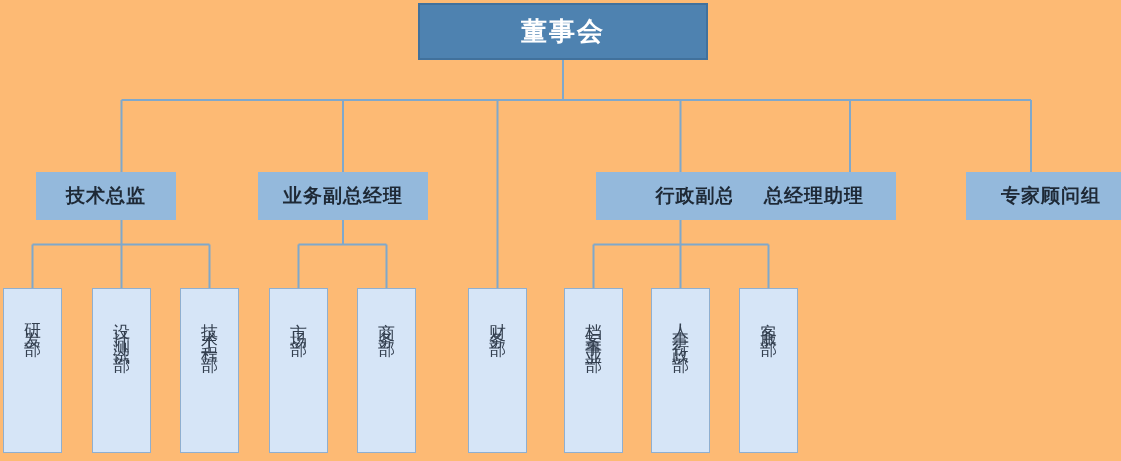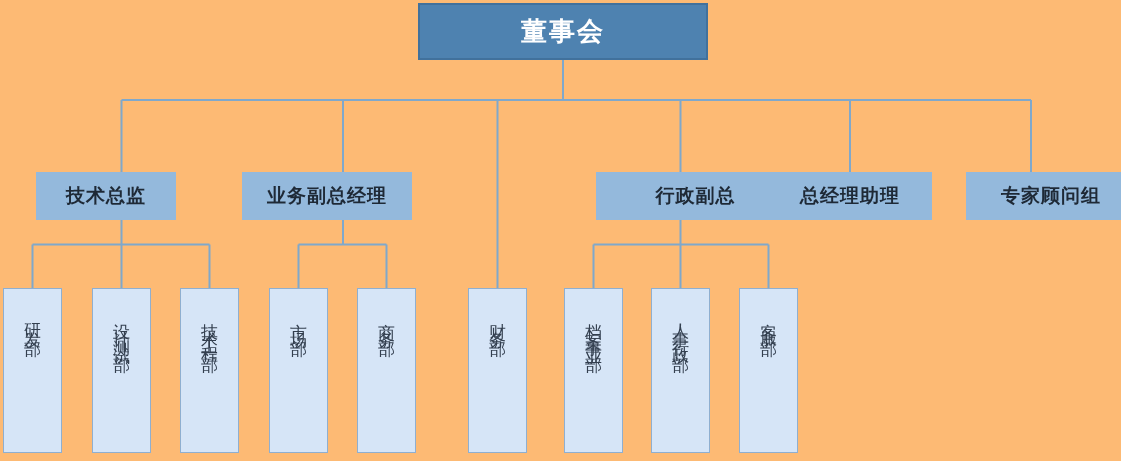--- a/index.html
+++ b/index.html
@@ -86,27 +86,27 @@
     <path d="M680.5 220 V244.5 M593.5 244.5 H768.5 M593.5 244.5 V288 M680.5 244.5 V288 M768.5 244.5 V288"></path>
   </svg>
 
   <div class="node n-root">
     <span>董事会</span>
   </div>
 
   <div class="node n-mgr" style="left:36px;width:140px;">
     <span>技术总监</span>
   </div>
-  <div class="node n-mgr" style="left:242px;width:170px;">
+  <div class="node n-mgr" style="left:258px;width:170px;">
     <span>业务副总经理</span>
   </div>
   <div class="node n-mgr" style="left:596px;width:199px;">
     <span>行政副总</span>
   </div>
-  <div class="node n-mgr" style="left:768px;width:164px;">
+  <div class="node n-mgr" style="left:732px;width:164px;">
     <span>总经理助理</span>
   </div>
   <div class="node n-mgr" style="left:946px;width:170px;margin-left:20px;">
     <span>专家顾问组</span>
   </div>
 
   <div class="node n-dept" style="left:3px;">
     <span class="vtext">研发部</span>
   </div>
   <div class="node n-dept" style="left:92px;">

